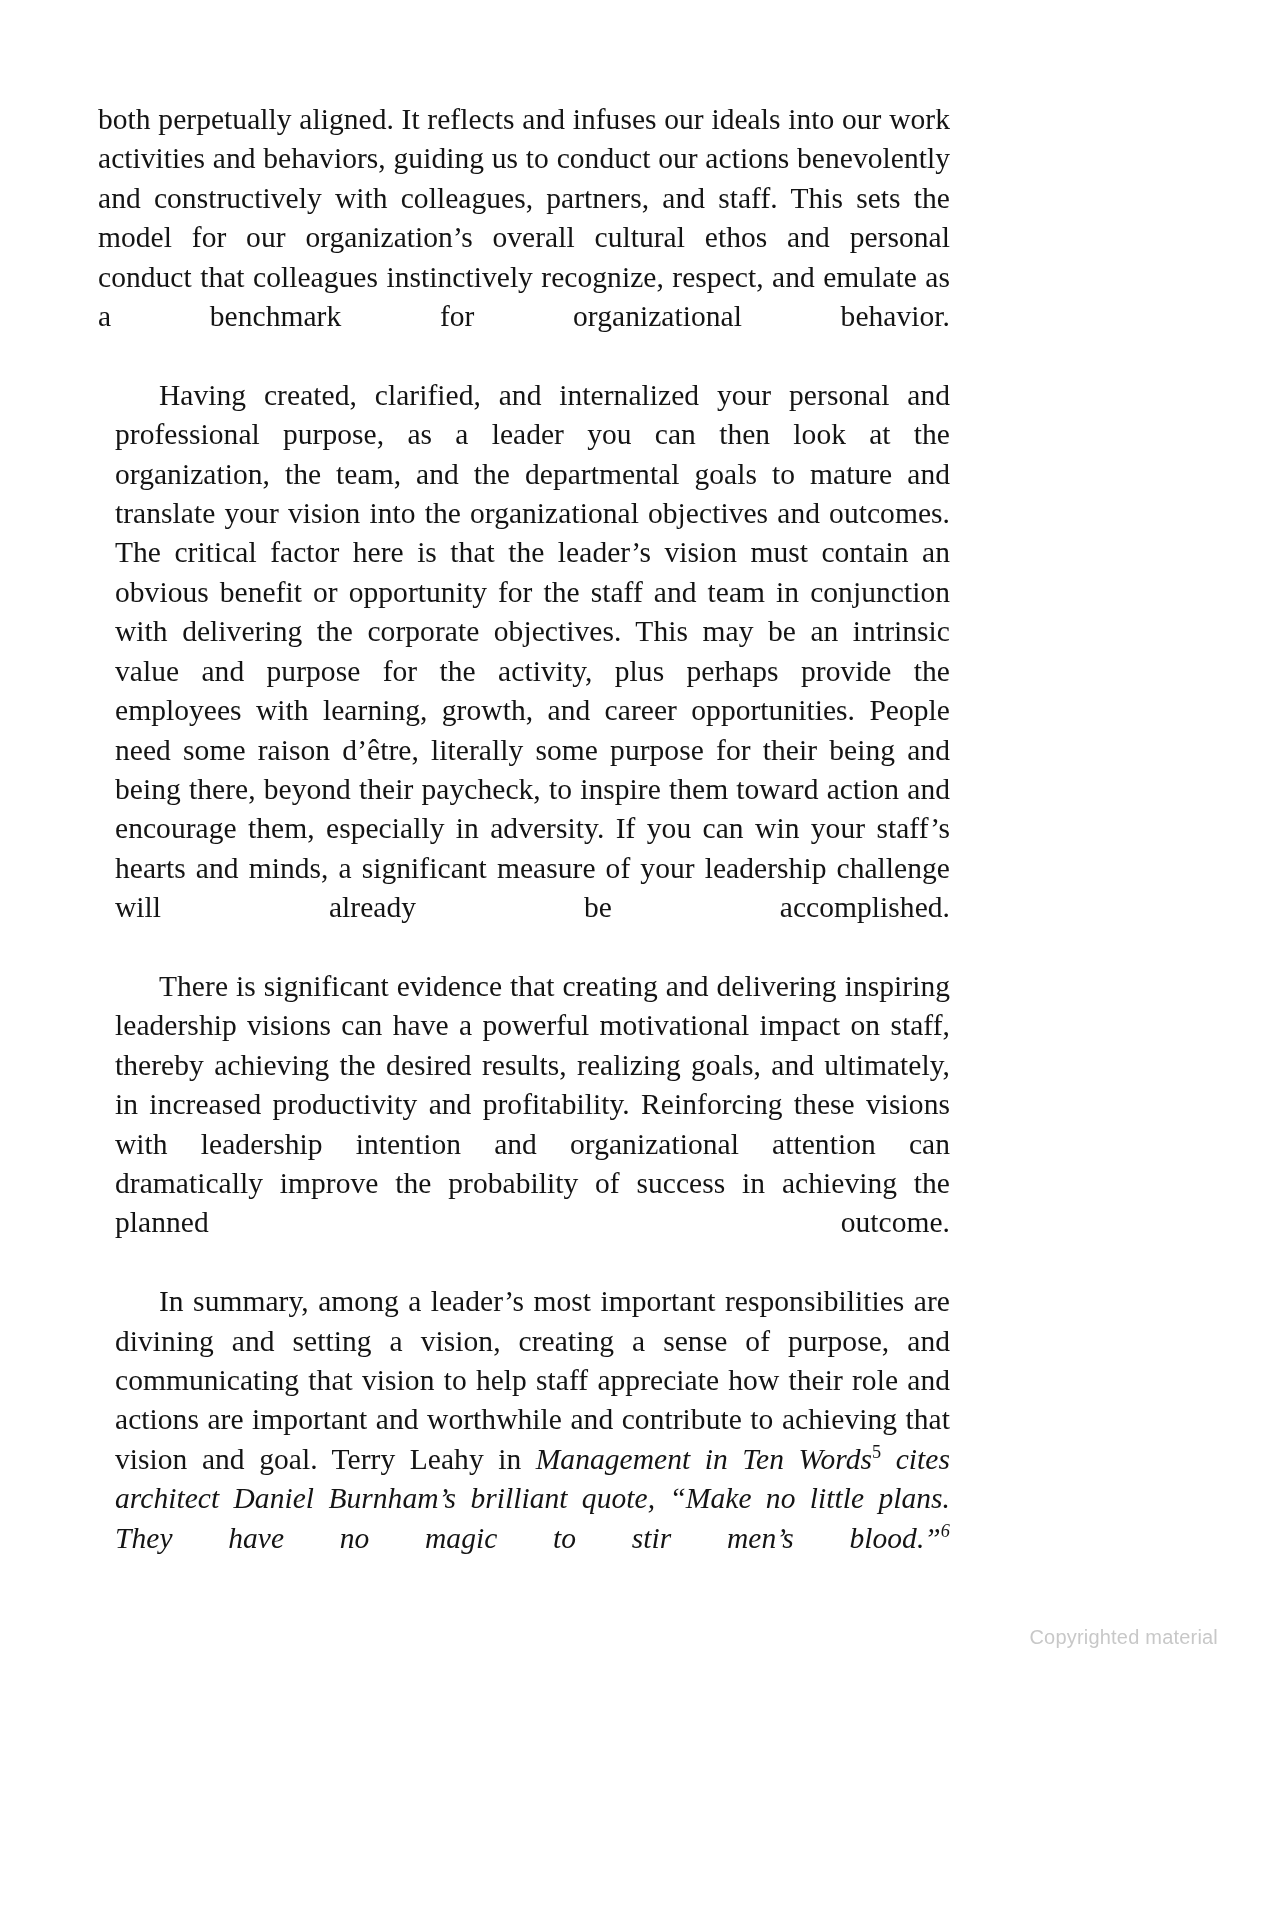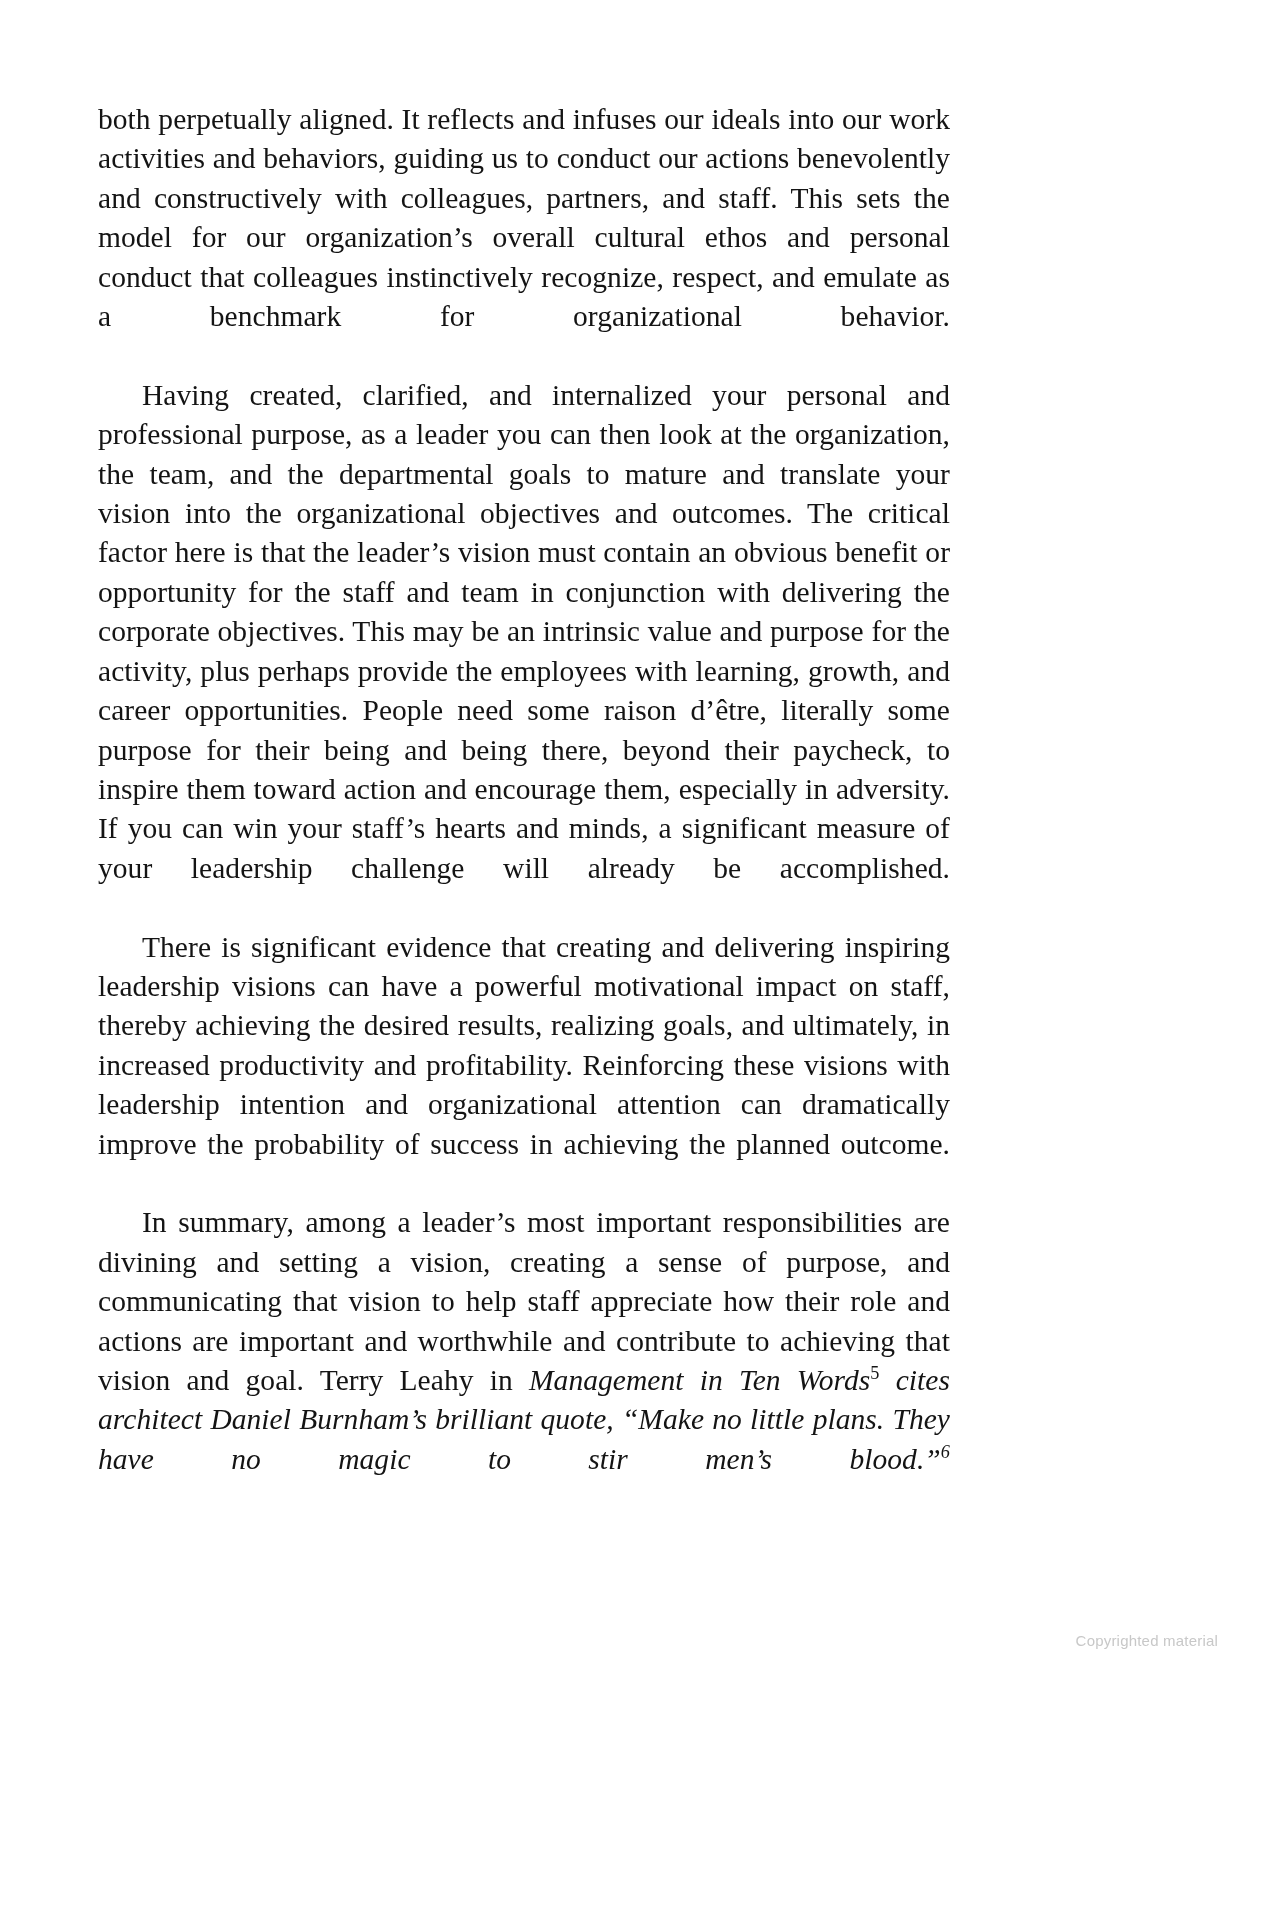--- a/index.html
+++ b/index.html
@@ -39,20 +39,21 @@
     font-size: 29.5px;
     line-height: 39.4px;
     letter-spacing: 0.05px;
     word-spacing: 0.2px;
     color: #141414;
     -webkit-font-smoothing: antialiased;
   }
 
   .para.indent {
     text-indent: 44px;
+    margin-left: 17px;
   }
 
   
   .para::after {
     content: "";
     display: inline-block;
     width: 100%;
   }
 
   .para.noindent {
@@ -74,21 +75,21 @@
     vertical-align: super;
     line-height: 0;
     font-style: italic;
   }
 
   #copyright-notice {
     position: absolute;
     right: 62px;
     bottom: 28px;
     font-family: "Liberation Sans", "DejaVu Sans", sans-serif;
-    font-size: 15px;
+    font-size: 20px;
     color: #c8c8c8;
     letter-spacing: 0.2px;
     white-space: nowrap;
   }
 </style>
 </head>
 <body>
 
 <div id="page">
 

